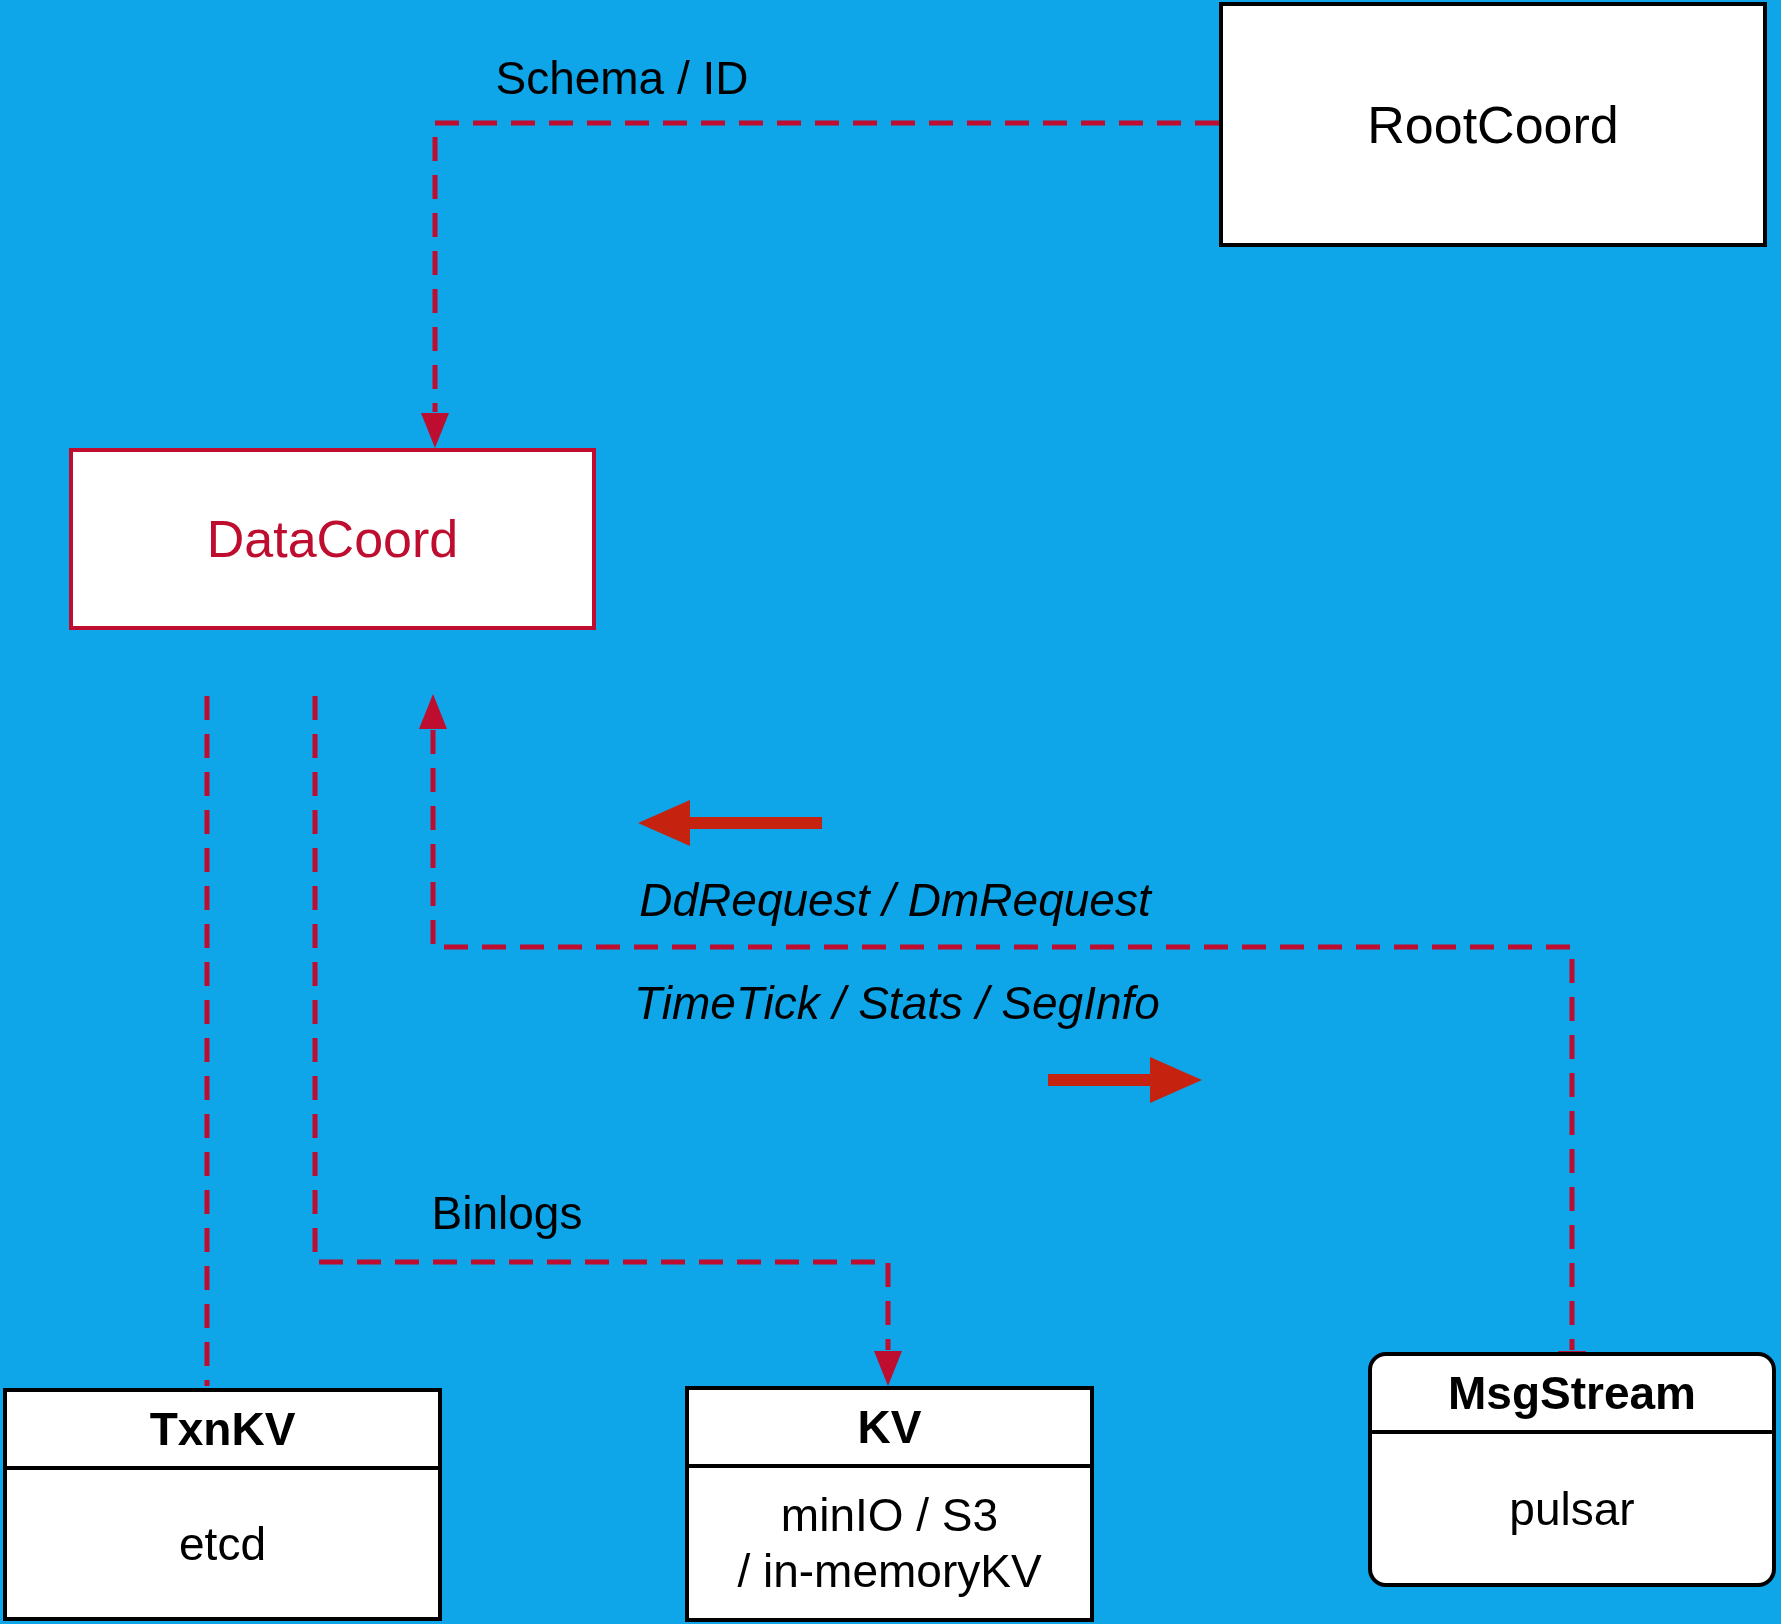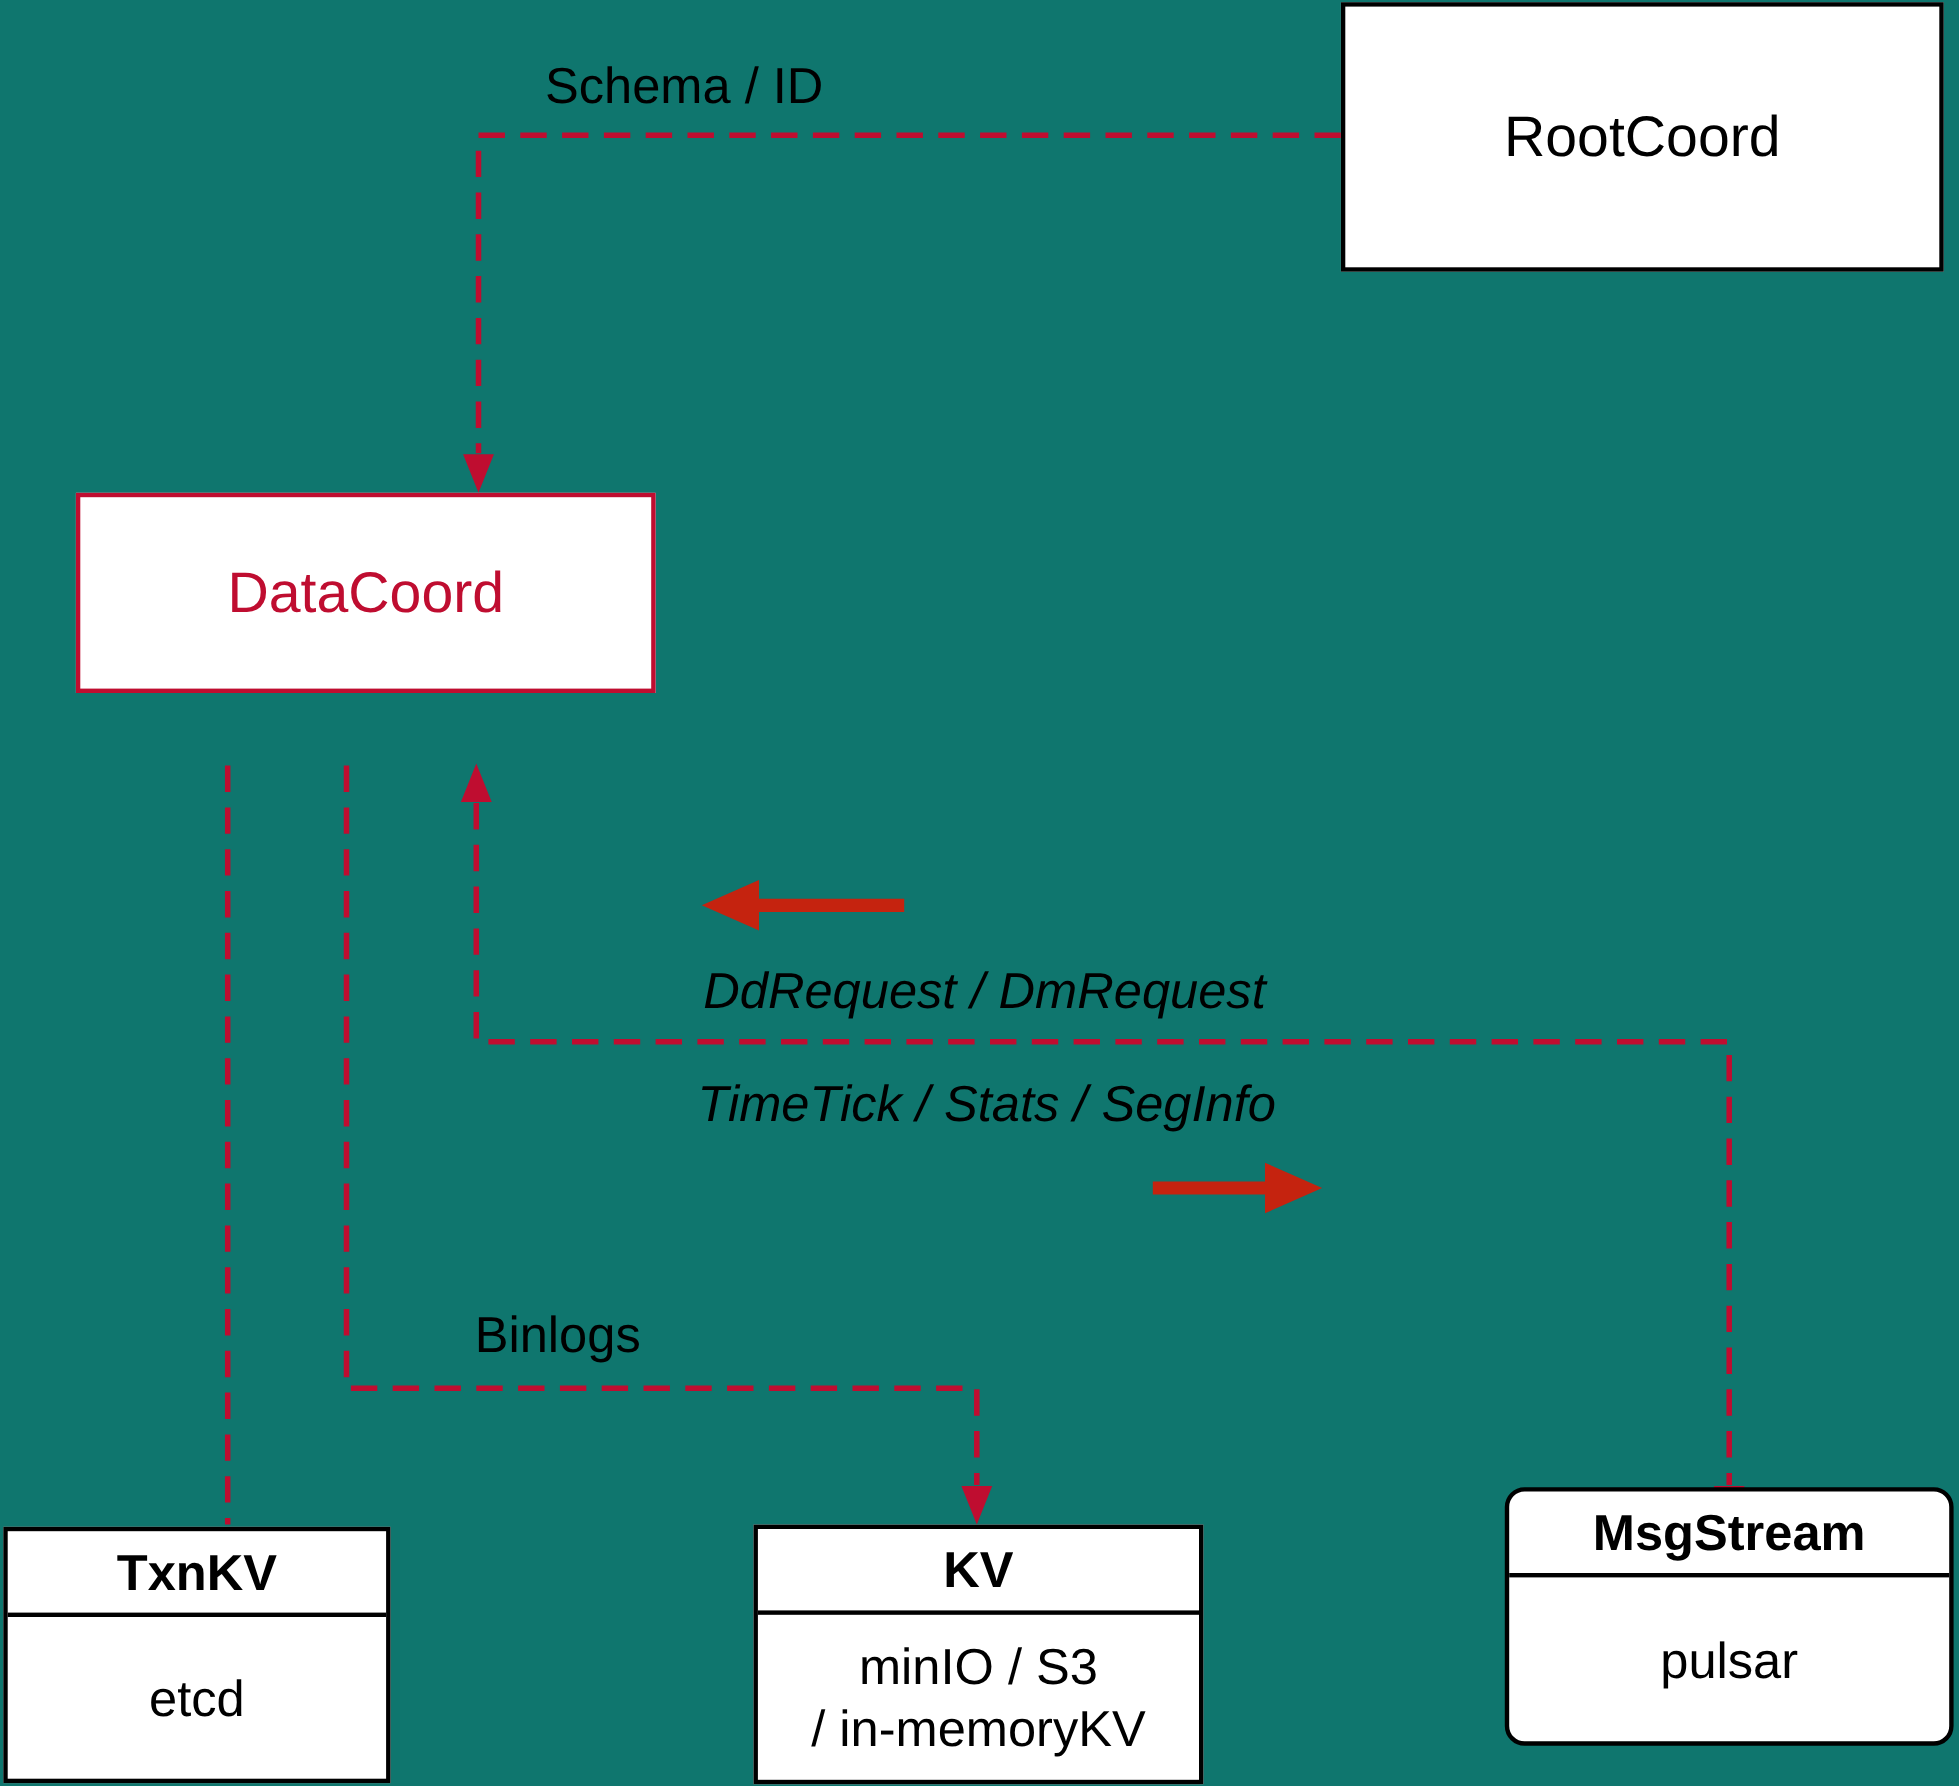--- a/index.html
+++ b/index.html
@@ -6,21 +6,21 @@
     --crimson: #bf0d30;
     --arrow_red: #c5230f;
     --ink: #000000;
   }
   * { margin: 0; padding: 0; box-sizing: border-box; }
   html, body { background: #ffffff; }
   .canvas {
     position: relative;
     width: 1781px;
     height: 1624px;
-    background: #0f766e;
+    background: #0ea5e9;
     font-family: "Liberation Sans", sans-serif;
     overflow: hidden;
     padding-left: 28px;
   }
   svg.connectors {
     position: absolute;
     left: 0; top: 0;
     width: 1781px; height: 1624px;
   }
   .dashed-path {
@@ -45,21 +45,21 @@
     font-size: 52px;
   }
   .node.crimson {
     border-color: var(--crimson);
     color: var(--crimson);
   }
   #rootcoord { left: 1219px; top: 2px;   width: 548px; height: 245px; }
   #datacoord { left: 69px;   top: 448px; width: 527px; height: 182px; }
 
   .node.table { display: flex; flex-direction: column; }
-  #txnkv     { left: 3px;    top: 1388px; width: 352px; height: 233px; }
+  #txnkv     { left: 3px;    top: 1388px; width: 439px; height: 233px; }
   #kv        { left: 685px;  top: 1386px; width: 409px; height: 236px; }
   #msgstream { left: 1368px; top: 1352px; width: 408px; height: 235px; border-radius: 18px; }
   .table .hdr {
     height: 78px;
     flex: 0 0 auto;
     border-bottom: 4px solid var(--ink);
     display: flex;
     align-items: center;
     justify-content: center;
     font-weight: bold;

